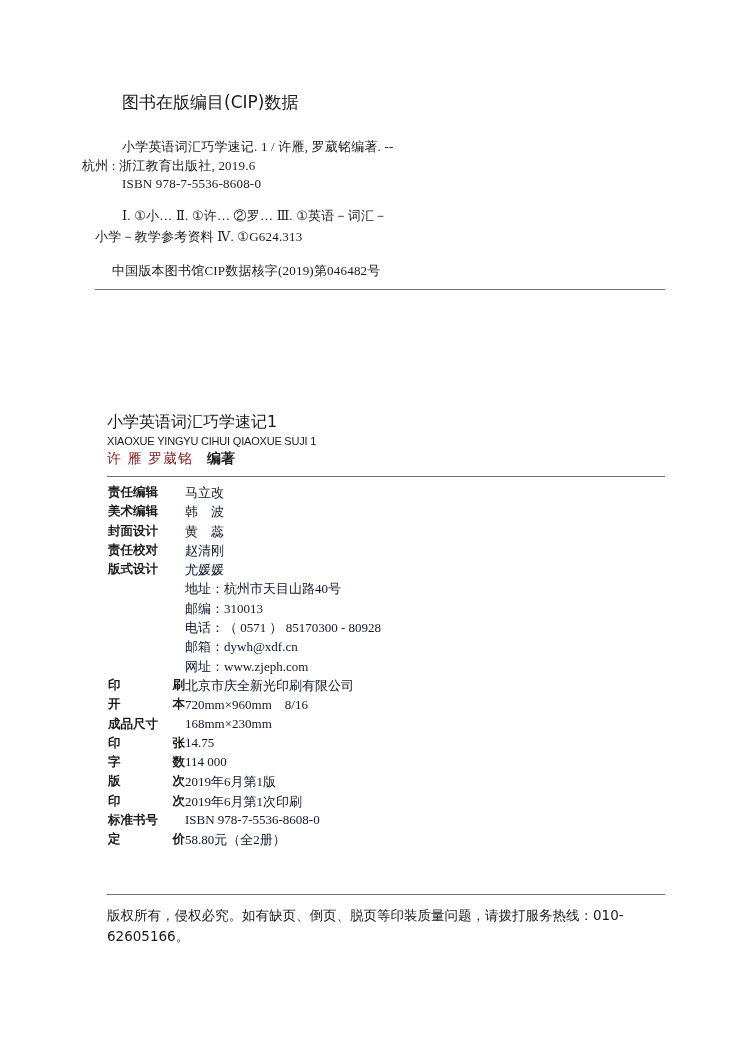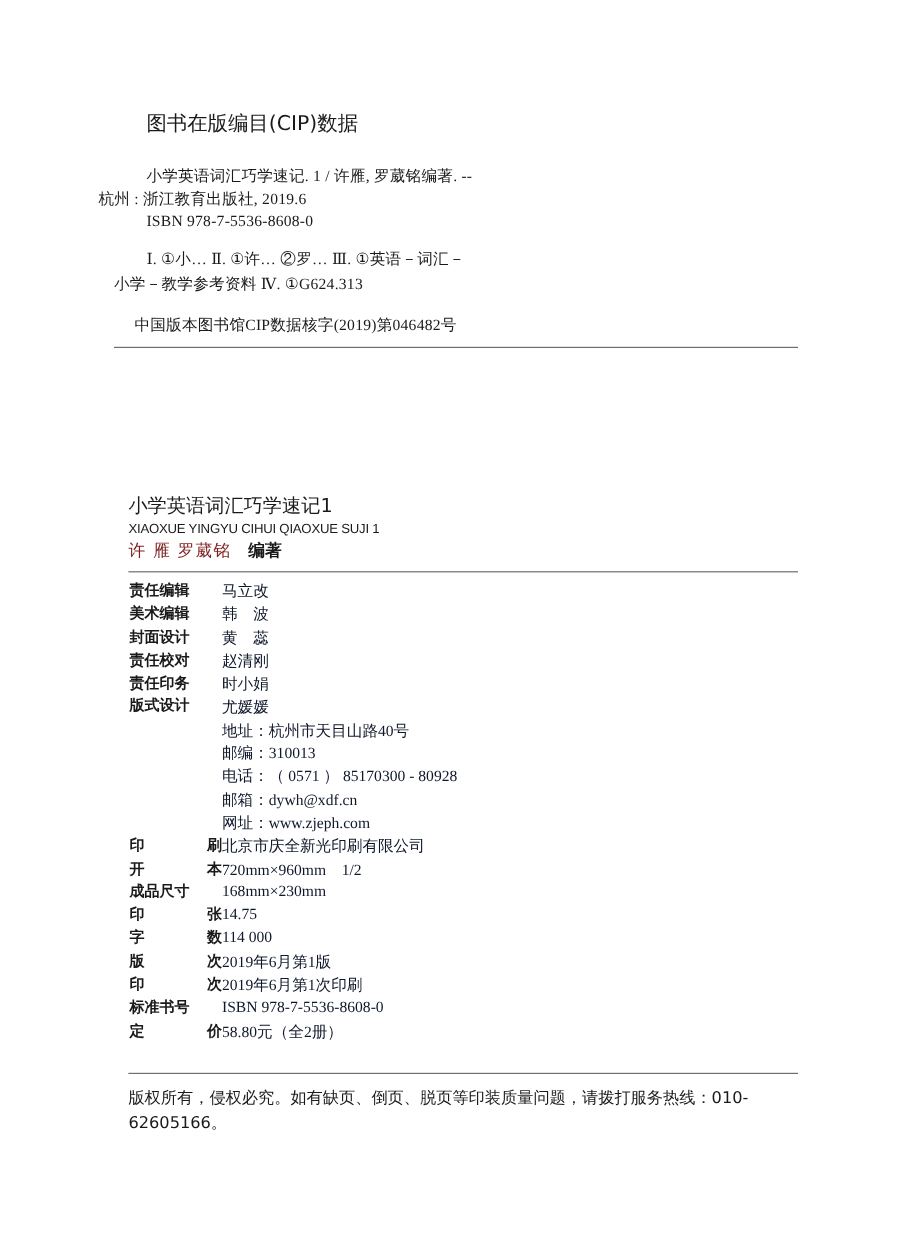--- a/index.html
+++ b/index.html
@@ -59,26 +59,20 @@
       <div class="val">黄　蕊</div>
     </div>
     <div class="row">
       <div class="lbl">
         <span>责任校对</span>
       </div>
       <div class="val">赵清刚</div>
     </div>
     <div class="row">
       <div class="lbl">
-        <span>责任印务</span>
-      </div>
-      <div class="val">时小娟</div>
-    </div>
-    <div class="row">
-      <div class="lbl">
         <span>版式设计</span>
       </div>
       <div class="val">尤媛媛</div>
     </div>
     <div class="row sub">
       <div class="lbl">
         <span>　</span>
       </div>
       <div class="val">地址：杭州市天目山路40号</div>
     </div>
@@ -111,21 +105,21 @@
         <span>印</span>
         <span>刷</span>
       </div>
       <div class="val">北京市庆全新光印刷有限公司</div>
     </div>
     <div class="row">
       <div class="lbl">
         <span>开</span>
         <span>本</span>
       </div>
-      <div class="val">720mm×960mm　1/2</div>
+      <div class="val">720mm×960mm　8/16</div>
     </div>
     <div class="row">
       <div class="lbl">
         <span>成品尺寸</span>
       </div>
       <div class="val">168mm×230mm</div>
     </div>
     <div class="row">
       <div class="lbl">
         <span>印</span>

